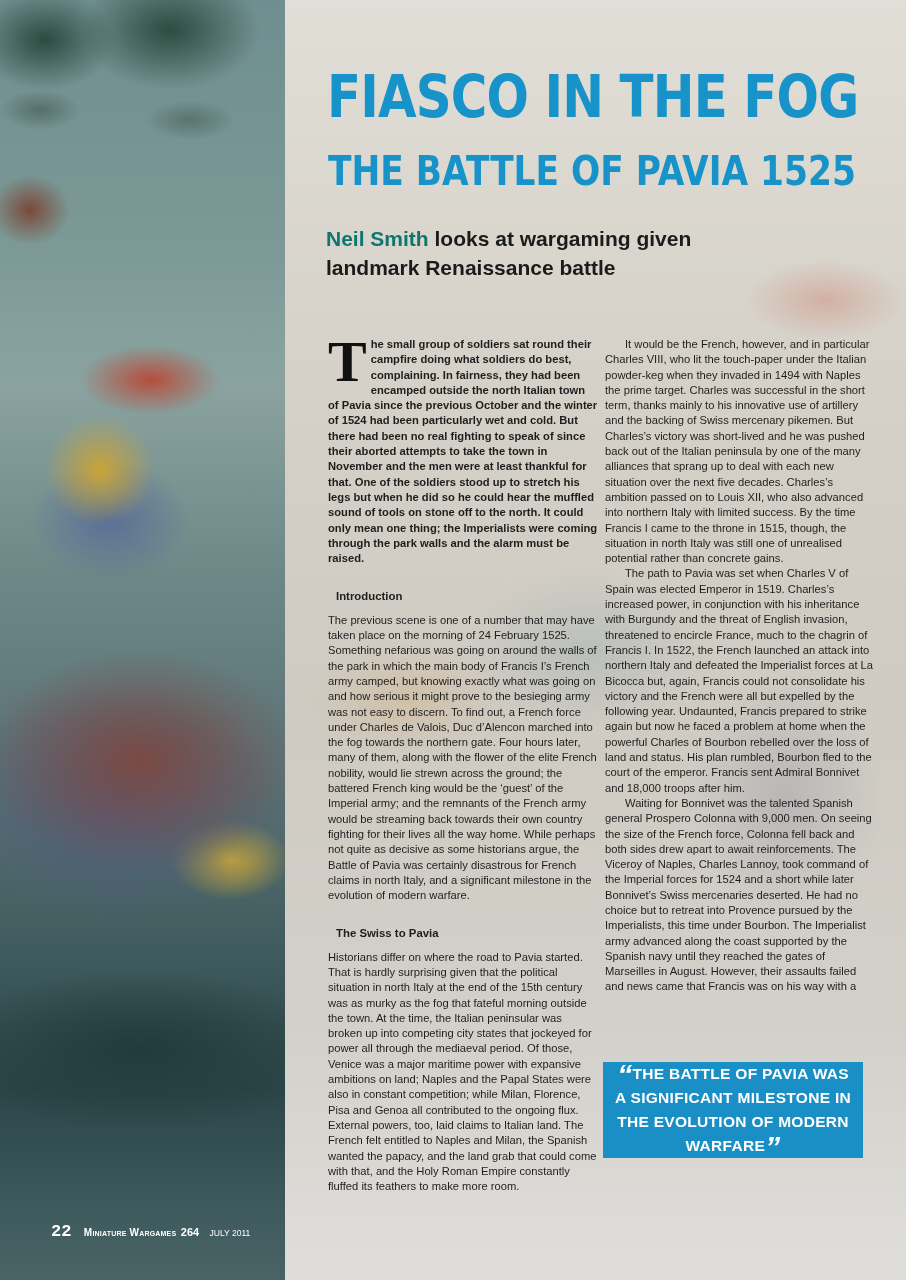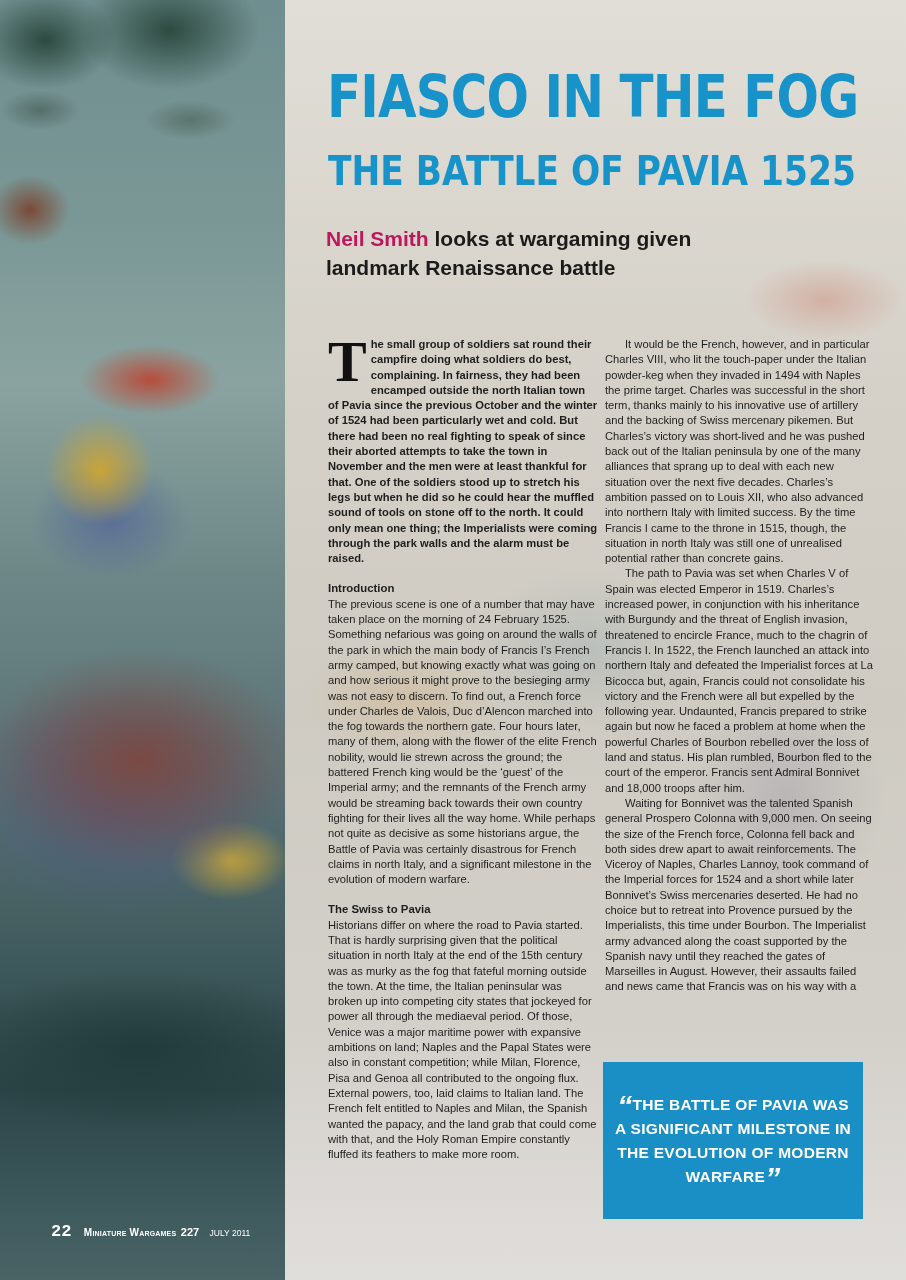--- a/index.html
+++ b/index.html
@@ -47,41 +47,41 @@
     position: absolute; left: 328px; top: 148px; margin: 0;
     color: #1793c9; font-weight: bold;
     font-family: "DejaVu Sans", "Liberation Sans", sans-serif;
     font-size: 40px; line-height: 46px; white-space: nowrap;
     transform: scaleX(0.86); transform-origin: left top;
   }
   .standfirst {
     position: absolute; left: 326px; top: 224px; width: 420px;
     font-size: 21px; line-height: 29px; font-weight: bold; color: #1b1b1b;
   }
-  .standfirst .author { color: #be185d; }
+  .standfirst .author { color: #0f766e; }
   
   .col {
     position: absolute; top: 337px;
     font-size: 11.2px; line-height: 15.3px; color: #1e1e1e;
     font-family: "Liberation Sans", sans-serif;
   }
   .col-1 { left: 328px; width: 270px; }
   .col-2 { left: 605px; width: 272px; }
   .col p { margin: 0; }
   .col .indent { text-indent: 20px; }
-  .col h3 { margin: 0; font-size: 11.4px; line-height: 15.3px; font-weight: bold; }
+  .col h3 { margin: 8px; font-size: 11.4px; line-height: 15.3px; font-weight: bold; }
   .col .spacer { height: 15px; }
   .dropcap {
     float: left; font-size: 58px; line-height: 46px; font-weight: bold;
     margin: 2px 4px 0 0; color: #111; font-family: "Liberation Serif", serif;
   }
   .lead { font-weight: bold; }
   
   .pullquote {
-    position: absolute; left: 603px; top: 1062px; width: 260px; height: 157px;
+    position: absolute; left: 603px; top: 1062px; width: 260px; height: 96px;
     background: #1a8fc6; color: #ffffff;
     display: flex; align-items: center; justify-content: center; text-align: center;
   }
   .pullquote .qtext {
     font-weight: bold; font-size: 15.5px; line-height: 24px; text-transform: uppercase;
     letter-spacing: 0.3px; padding: 0 8px;
   }
   .pullquote .qmark { font-size: 30px; font-style: italic; line-height: 0; vertical-align: -6px; }
   
   .footer {
@@ -124,15 +124,15 @@
 
 <div class="pullquote">
   <div class="qtext">
     <span class="qmark">“</span><span>The battle of Pavia was a significant milestone in the evolution of modern warfare</span><span class="qmark">”</span>
   </div>
 </div>
 
 <div class="footer">
   <span class="pageno">22</span>
   <span class="mag">Miniature Wargames</span>
-  <span class="issue">227</span>
+  <span class="issue">264</span>
   <span class="date">JULY 2011</span>
 </div>
 
 </body></html>

